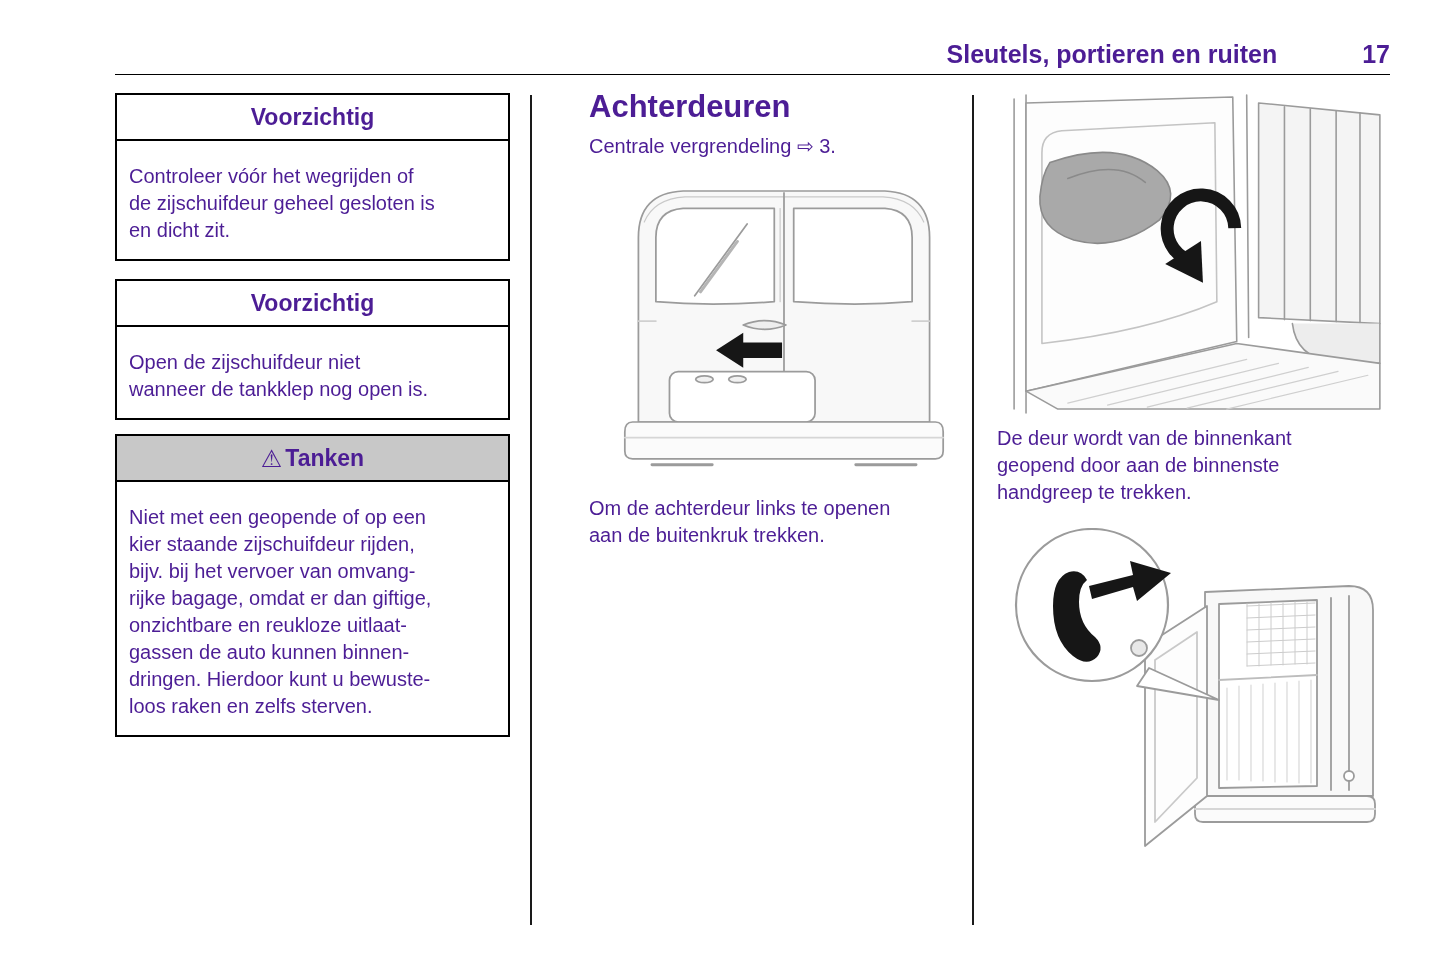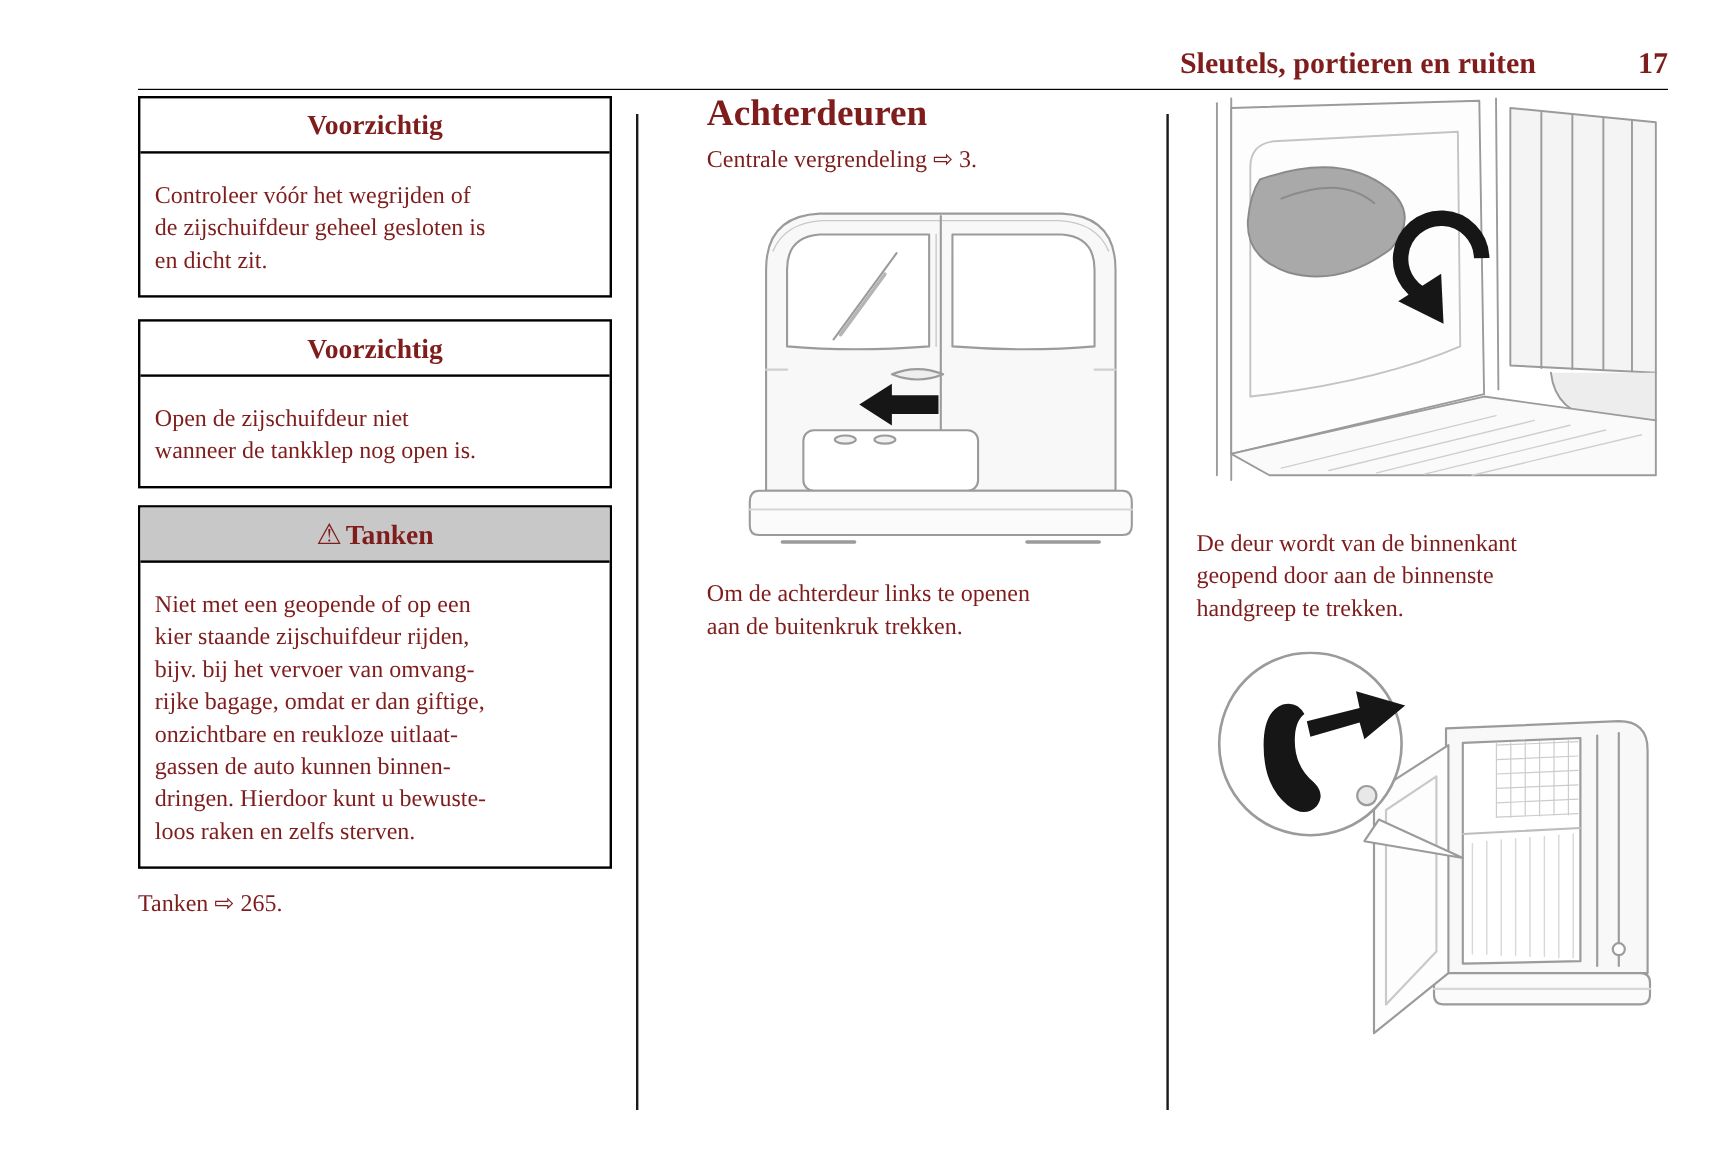--- a/index.html
+++ b/index.html
@@ -1,33 +1,33 @@
 <!DOCTYPE html>
 <html><head>
 <meta charset="utf-8">
 <style>
   * { margin:0; padding:0; box-sizing:border-box; }
   html,body { background:#ffffff; }
   .page {
     position:relative; width:1445px; height:966px; background:#fff;
-    font-family:Liberation Serif, serif; color:#7f1d1d; overflow:hidden;
+    font-family:Liberation Sans, sans-serif; color:#4c1d95; overflow:hidden;
   }
   .header {
     position:absolute; top:40px; left:115px; width:1275px;
     display:flex; justify-content:flex-end; align-items:baseline;
     font-size:25px; font-weight:bold; column-gap:85px;
   }
   .header-rule {
     position:absolute; top:74px; left:115px; width:1275px;
     border-top:1.6px solid #000;
   }
   .vrule { position:absolute; top:95px; width:1.6px; height:830px; background:#1a1a1a; }
   .vrule1 { left:530px; } .vrule2 { left:972px; }
 
-  .col { position:absolute; top:80px; font-size:20px; line-height:27px; }
+  .col { position:absolute; top:93px; font-size:20px; line-height:27px; }
   .col-left  { left:115px; width:395px; }
   .col-mid   { left:557px; width:395px;margin-left:32px; }
   .col-right { left:997px; width:394px; }
 
   .pre { white-space:pre-line; }
 
   .warnbox { border:2px solid #000; margin-bottom:18px; background:#fff; }
   .warnbox .boxtitle {
     text-align:center; font-weight:bold; font-size:23px;
     padding:9px 6px 8px; border-bottom:2px solid #000;
@@ -42,21 +42,21 @@
   .col-mid h1 { font-size:31px; font-weight:bold; margin:0 0 13px; }
   .col-mid p  { margin:0 0 13px; }
 
   figure { margin:0; }
   .fig-rear  { margin:12px 0 22px 30px; width:330px; height:300px; }
   .fig-inner { width:394px; height:328px; }
   .fig-outer { margin-top:22px; width:394px; height:325px; }
   figure svg { display:block; width:100%; height:100%; }
 
   .caption { margin-top:2px; }
-  .col-right .caption { margin-top:32px; }
+  .col-right .caption { margin-top:4px; }
 </style>
 </head>
 <body>
 
 <div class="page">
 
   <div class="header">
     <span>Sleutels, portieren en ruiten</span>
     <span>17</span>
   </div>
@@ -88,21 +88,20 @@
       <div class="boxbody pre">Niet met een geopende of op een
 kier staande zijschuifdeur rijden,
 bijv. bij het vervoer van omvang-
 rijke bagage, omdat er dan giftige,
 onzichtbare en reukloze uitlaat-
 gassen de auto kunnen binnen-
 dringen. Hierdoor kunt u bewuste-
 loos raken en zelfs sterven.</div>
     </div>
 
-    <div class="tanken-ref">Tanken ⇨ 265.</div>
   </div>
 
   <div class="col col-mid">
     <h1>Achterdeuren</h1>
     <p class="pre">Centrale vergrendeling ⇨ 3.</p>
 
     <figure class="fig-rear">
       <svg viewBox="0 0 340 300" xmlns="http://www.w3.org/2000/svg">
         <g stroke="#9b9b9b" stroke-width="1.8" fill="none" stroke-linejoin="round" stroke-linecap="round">
           <path d="M20 252 L20 62 Q20 16 66 14 L274 14 Q320 16 320 62 L320 252 Z" fill="#f8f8f8"></path>

